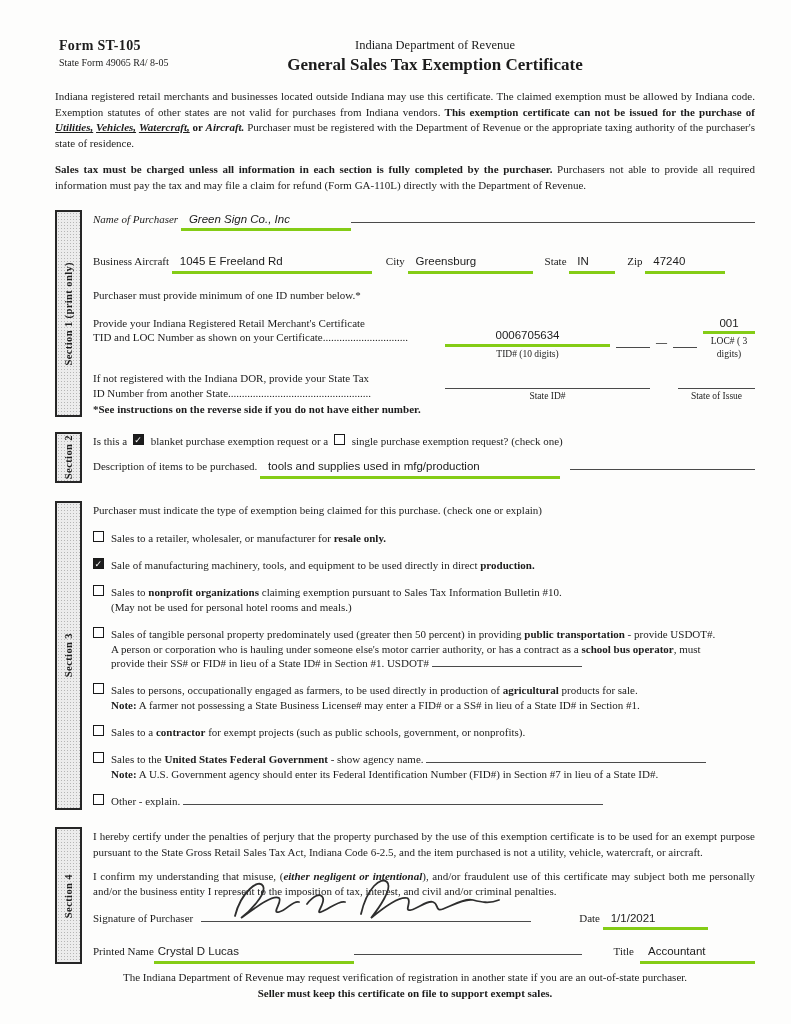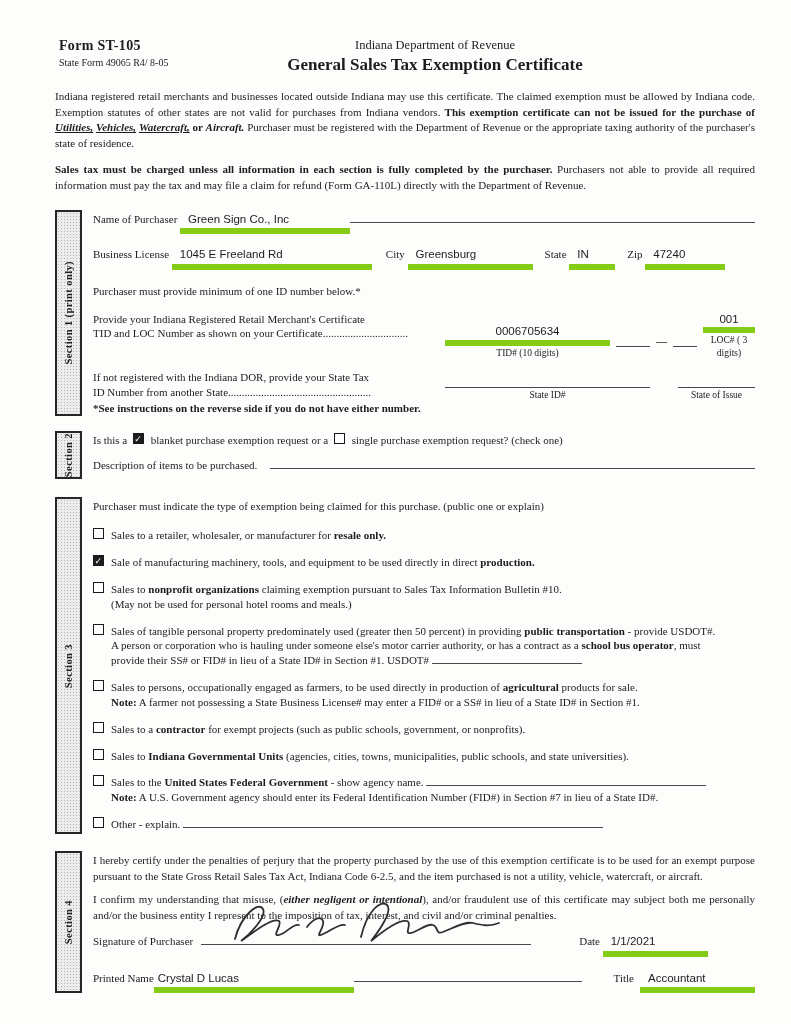--- a/index.html
+++ b/index.html
@@ -31,21 +31,21 @@
     background-size:3px 3px;
     display:flex; align-items:center; justify-content:center;
   }
   .secbar span {
     writing-mode:vertical-rl; transform:rotate(180deg);
     font-weight:bold; font-size:10.5px; white-space:nowrap; letter-spacing:.4px;
   }
   .seccontent { flex:1; padding-top:2px; font-size:11px; line-height:1.35; }
   
   .fill {
-    display:inline-block; border-bottom:6px solid #84cc16;
+    display:inline-block; border-bottom:3px solid #84cc16;
     font-family:"Liberation Sans", sans-serif; font-size:11.5px;
     padding:0 8px 1px 8px; vertical-align:baseline; white-space:nowrap;
   }
   .blank { display:inline-block; border-bottom:1px solid #4a4a4a; vertical-align:baseline; }
   .row { display:flex; align-items:baseline; margin-bottom:10px; }
   .caption { font-size:9.5px; text-align:center; margin-top:1px; }
   
   .cb {
     display:inline-block; width:11px; height:11px; border:1.6px solid #191919;
     vertical-align:-1px; margin-right:7px; position:relative; background:#fff;
@@ -85,27 +85,27 @@
 
   <p class="para"><span>Indiana registered retail merchants and  businesses located outside Indiana may use this certificate. The claimed exemption must be allowed by Indiana code.  Exemption statutes of other states are not valid for purchases from Indiana vendors. </span><span class="b">This exemption certificate can not be issued for the purchase of </span><span class="biu">Utilities,</span> <span class="biu">Vehicles,</span> <span class="biu">Watercraft,</span><span class="b"> or </span><span class="bi">Aircraft.</span><span>  Purchaser must be registered with the Department of Revenue or the appropriate taxing authority of the purchaser's  state of residence.</span></p>
 
   <p class="para"><span class="b">Sales tax must be charged unless all information in each section is fully completed by the purchaser.</span><span> Purchasers not able to provide all required information must pay the tax and may file a claim for refund (Form GA-110L) directly with the Department of Revenue.</span></p>
 
   <div class="section" style="margin-top:16px;">
     <div class="secbar">
         <span>Section 1 (print only)</span>
       </div>
     <div class="seccontent">
-      <div class="row" style="margin-bottom:13px;">
+      <div class="row" style="margin-bottom:23px;font-style:italic;">
         <span>Name of Purchaser</span>&nbsp;
         <span class="fill" style="min-width:170px;">Green Sign Co., Inc</span>
         <span class="blank" style="flex:1;"></span>
       </div>
       <div class="row" style="margin-bottom:14px;">
-        <span>Business License</span>&nbsp;
+        <span>Business Aircraft</span>&nbsp;
         <span class="fill" style="min-width:200px;">1045 E Freeland Rd</span>
         <span style="margin-left:14px;">City</span>&nbsp;
         <span class="fill" style="min-width:125px;">Greensburg</span>
         <span style="margin-left:12px;">State</span>&nbsp;
         <span class="fill" style="min-width:46px;">IN</span>
         <span style="margin-left:12px;">Zip</span>&nbsp;
         <span class="fill" style="min-width:80px;">47240</span>
       </div>
       <div style="margin-bottom:13px;">Purchaser must provide minimum of one ID number below.*</div>
 
@@ -158,31 +158,32 @@
         <span>Is this a</span>&nbsp;&nbsp;
         <span class="cb checked">
             <span class="mark">✓</span>
           </span>
         <span>blanket purchase exemption request or a</span>&nbsp;&nbsp;
         <span class="cb"></span>
         <span>single purchase exemption request?  (check one)</span>
       </div>
       <div class="row" style="margin-bottom:4px;">
         <span>Description of items to be purchased.</span>&nbsp;
+        <span class="fill" style="min-width:300px;">tools and supplies used in mfg/production</span>
         <span class="blank" style="flex:1; margin-left:10px;"></span>
       </div>
     </div>
   </div>
 
   <div class="section" style="margin-top:18px;">
     <div class="secbar">
         <span>Section 3</span>
       </div>
     <div class="seccontent">
-      <div style="margin-bottom:14px;">Purchaser must indicate the type of exemption being claimed for this purchase.  (public one or explain)</div>
+      <div style="margin-bottom:14px;">Purchaser must indicate the type of exemption being claimed for this purchase.  (check one or explain)</div>
 
       <div class="exitem">
         <span class="cb"></span>
         <div class="txt"><span>Sales to a retailer, wholesaler, or manufacturer for </span><span class="b">resale only.</span></div>
       </div>
 
       <div class="exitem">
         <span class="cb checked">
             <span class="mark">✓</span>
           </span>
@@ -202,24 +203,20 @@
       <div class="exitem">
         <span class="cb"></span>
         <div class="txt"><span>Sales to persons, occupationally engaged as farmers, to be used directly in production of </span><span class="b">agricultural</span><span> products for sale.</span><br><span class="b">Note:</span><span> A farmer not possessing a State Business License# may enter a FID# or a SS# in lieu of a State ID# in Section #1.</span></div>
       </div>
 
       <div class="exitem">
         <span class="cb"></span>
         <div class="txt"><span>Sales to a </span><span class="b">contractor</span><span> for exempt projects (such as public schools, government, or nonprofits).</span></div>
       </div>
 
-      <div class="exitem">
-        <span class="cb"></span>
-        <div class="txt"><span>Sales to </span><span class="b">Indiana Governmental Units</span><span> (agencies, cities, towns, municipalities, public schools, and state universities).</span></div>
-      </div>
 
       <div class="exitem">
         <span class="cb"></span>
         <div class="txt"><span>Sales to the </span><span class="b">United States Federal Government</span><span> - show agency name.</span> <span class="blank" style="width:280px;"></span><br><span class="b">Note:</span><span> A U.S. Government agency should enter its Federal Identification Number (FID#) in Section #7 in lieu of a State ID#.</span></div>
       </div>
 
       <div class="exitem" style="margin-bottom:2px;">
         <span class="cb"></span>
         <div class="txt"><span>Other - explain.</span> <span class="blank" style="width:420px;"></span></div>
       </div>
@@ -248,14 +245,18 @@
       <div class="sigrow" style="margin-top:12px;">
         <span>Printed Name</span>
         <span class="fill" style="min-width:200px; text-align:left; padding-left:4px;">Crystal D Lucas</span>
         <span class="blank" style="flex:1; height:13px;"></span>
         <span style="margin:0 6px 0 32px;">Title</span>
         <span class="fill" style="min-width:115px;">Accountant</span>
       </div>
     </div>
   </div>
 
+  <div class="footer">
+    <div>The Indiana Department of Revenue may request verification of registration in another state if you are an out-of-state purchaser.</div>
+    <div class="b">Seller must keep this certificate on file to support exempt sales.</div>
+  </div>
 
 </div>
 
 </body></html>

